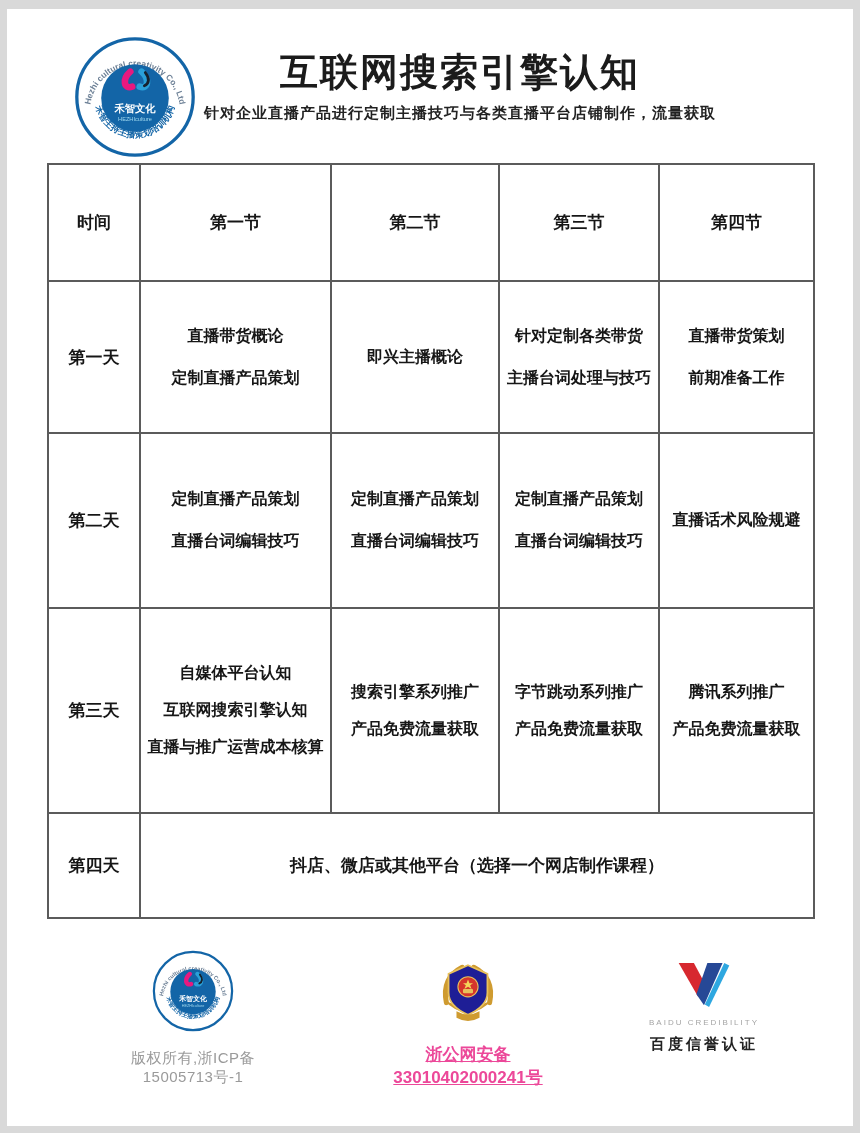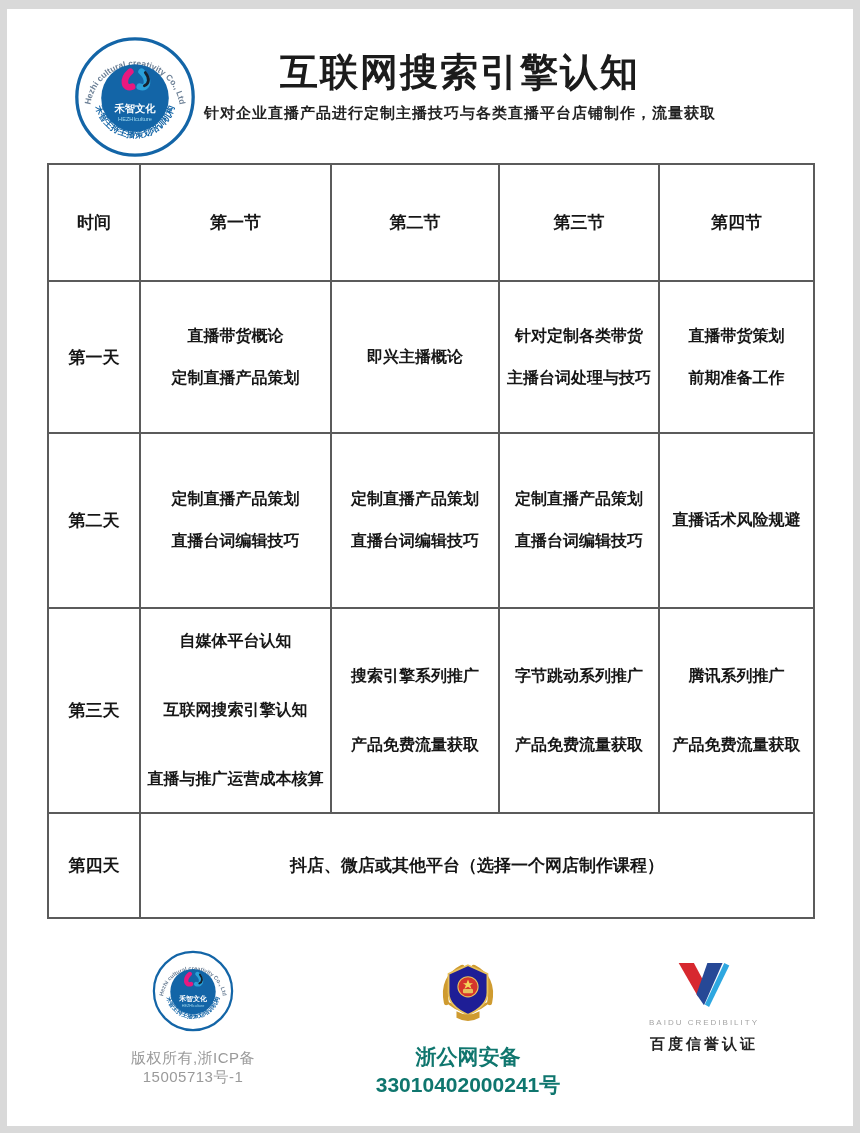--- a/index.html
+++ b/index.html
@@ -16,34 +16,34 @@
   
   .table-wrap{position:absolute;left:47px;top:163px;}
   table.schedule{border-collapse:collapse;table-layout:fixed;background:#fff;}
   table.schedule th,table.schedule td{
     border:2px solid #5b5b5b;vertical-align:middle;text-align:center;
     color:#161616;padding:0;overflow:hidden;
   }
   table.schedule th{font-size:17px;font-weight:bold;}
   .day-cell{font-size:17px;font-weight:bold;}
   .cell-lines{display:flex;flex-direction:column;justify-content:center;align-items:center;gap:21px;}
-  .r3 .cell-lines{gap:48px;}
+  .r3 .cell-lines{gap:16px;}
   .cell-line{font-size:16px;font-weight:bold;white-space:nowrap;}
   tr.r-header{height:117px;}
   tr.r1{height:152px;}
   tr.r2{height:175px;}
   tr.r3{height:205px;}
   tr.r4{height:105px;}
   td.span-cell{text-align:left;padding-left:12px;font-size:17px;font-weight:bold;}
   
   .footer-left{position:absolute;left:98px;top:950px;width:190px;text-align:center;}
   .footer-left svg{width:82px;height:82px;}
   .copyright-text{margin-top:13px;font-size:15px;color:#9a9a9a;letter-spacing:0.5px;}
   .footer-center{position:absolute;left:358px;top:955px;width:220px;text-align:center;}
-  .police-record-text{margin-top:6px;font-size:21px;font-weight:bold;color:#0f766e;}
+  .police-record-text{margin-top:6px;font-size:17px;font-weight:bold;color:#ec4899;text-decoration:underline;}
   .footer-right{position:absolute;left:629px;top:958px;width:150px;text-align:center;}
   .baidu-title{margin-top:4px;font-size:20px;color:#8f8f8f;letter-spacing:7px;text-indent:7px;}
   .baidu-subtitle{margin-top:2px;font-size:8px;color:#a5a5a5;letter-spacing:2px;}
   .baidu-caption{margin-top:8px;font-size:15px;font-weight:bold;color:#222;letter-spacing:3px;}
 </style>
 </head>
 <body>
 
 <div class="page-frame"></div>
 

